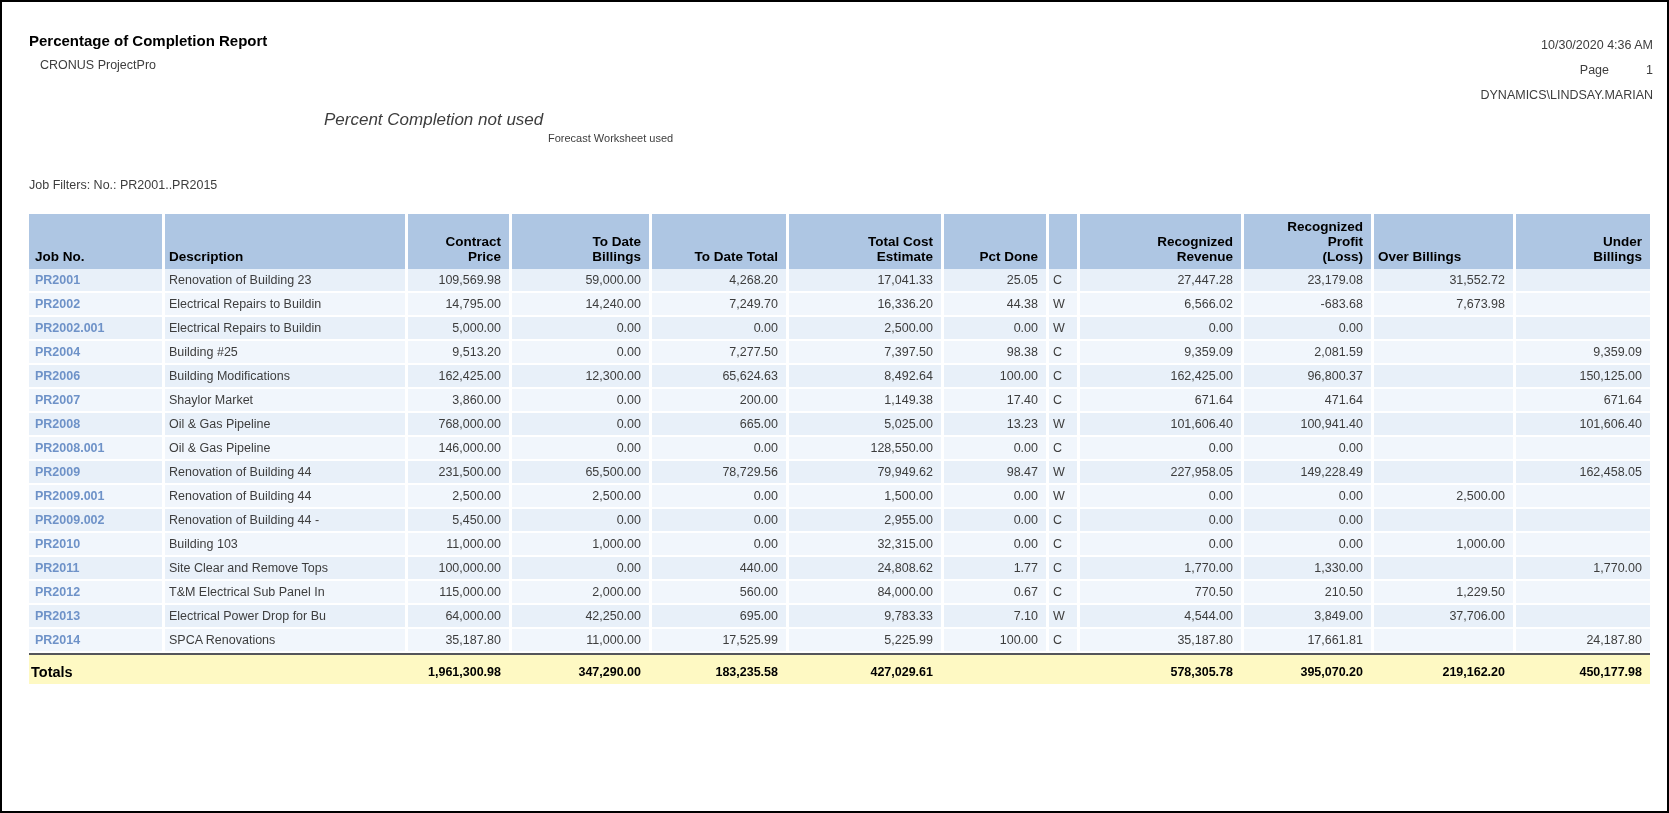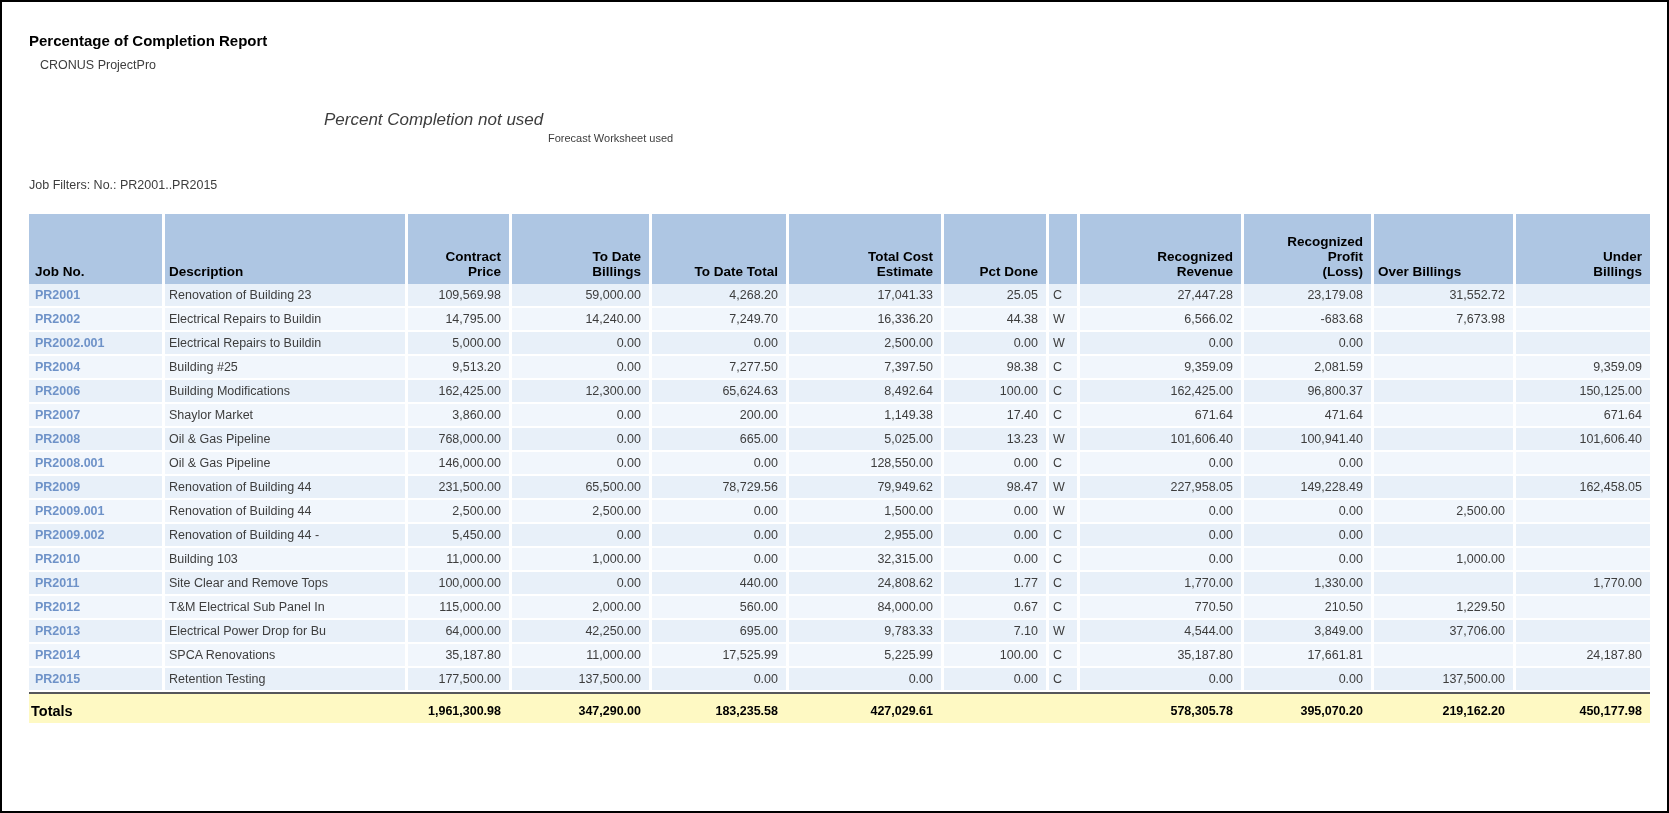--- a/index.html
+++ b/index.html
@@ -28,21 +28,21 @@
   
   .tbl-wrap{position:absolute;top:212px;left:27px;}
   table{border-collapse:separate;border-spacing:0;table-layout:fixed;width:1621px;}
   col.c-job{width:133px;}  col.c-desc{width:243px;}  col.c-contract{width:104px;}
   col.c-billings{width:140px;} col.c-cost{width:137px;} col.c-estimate{width:155px;}
   col.c-pct{width:105px;}  col.c-flag{width:31px;}   col.c-revenue{width:164px;}
   col.c-profit{width:130px;} col.c-over{width:142px;} col.c-under{width:137px;}
 
   thead th{
     background:var(--header-bg);
-    height:70px;
+    height:55px;
     vertical-align:bottom;
     font-size:13.5px;font-weight:bold;color:#000;
     padding:4px 8px 5px 4px;
     white-space:pre-line;
     border-left:3px solid #fff;
   }
   thead th:first-child{border-left:none;padding-left:6px;}
   th.al{text-align:left;} th.ar{text-align:right;}
 
   tbody td{
@@ -69,20 +69,25 @@
   tfoot td.totals-label{text-align:left;font-size:14.5px;padding-left:2px;}
 </style>
 </head>
 <body>
 
 <div class="page">
 
   <div class="report-title">Percentage of Completion Report</div>
   <div class="company">CRONUS ProjectPro</div>
 
+  <div class="hdr-right">
+    <div>10/30/2020 4:36 AM</div>
+    <div><span>Page</span><span class="pg-num">1</span></div>
+    <div>DYNAMICS\LINDSAY.MARIAN</div>
+  </div>
 
   <div class="note-percent">Percent Completion not used</div>
   <div class="note-forecast">Forecast Worksheet used</div>
 
   <div class="job-filters">Job Filters: No.: PR2001..PR2015</div>
 
   <div class="tbl-wrap">
     <table>
       <colgroup>
         <col class="c-job">
@@ -339,34 +344,20 @@
             <td class="col-billings">11,000.00</td>
             <td class="col-cost">17,525.99</td>
             <td class="col-estimate">5,225.99</td>
             <td class="col-pct">100.00</td>
             <td class="col-flag">C</td>
             <td class="col-revenue">35,187.80</td>
             <td class="col-profit">17,661.81</td>
             <td class="col-over"></td>
             <td class="col-under">24,187.80</td>
           </tr>
-          <tr>
-            <td class="col-job">PR2015</td>
-            <td class="col-desc">Retention Testing</td>
-            <td class="col-contract">177,500.00</td>
-            <td class="col-billings">137,500.00</td>
-            <td class="col-cost">0.00</td>
-            <td class="col-estimate">0.00</td>
-            <td class="col-pct">0.00</td>
-            <td class="col-flag">C</td>
-            <td class="col-revenue">0.00</td>
-            <td class="col-profit">0.00</td>
-            <td class="col-over">137,500.00</td>
-            <td class="col-under"></td>
-          </tr>
         </tbody>
       <tfoot>
         <tr>
           <td class="totals-label">Totals</td>
           <td></td>
           <td>1,961,300.98</td>
           <td>347,290.00</td>
           <td>183,235.58</td>
           <td>427,029.61</td>
           <td></td>

